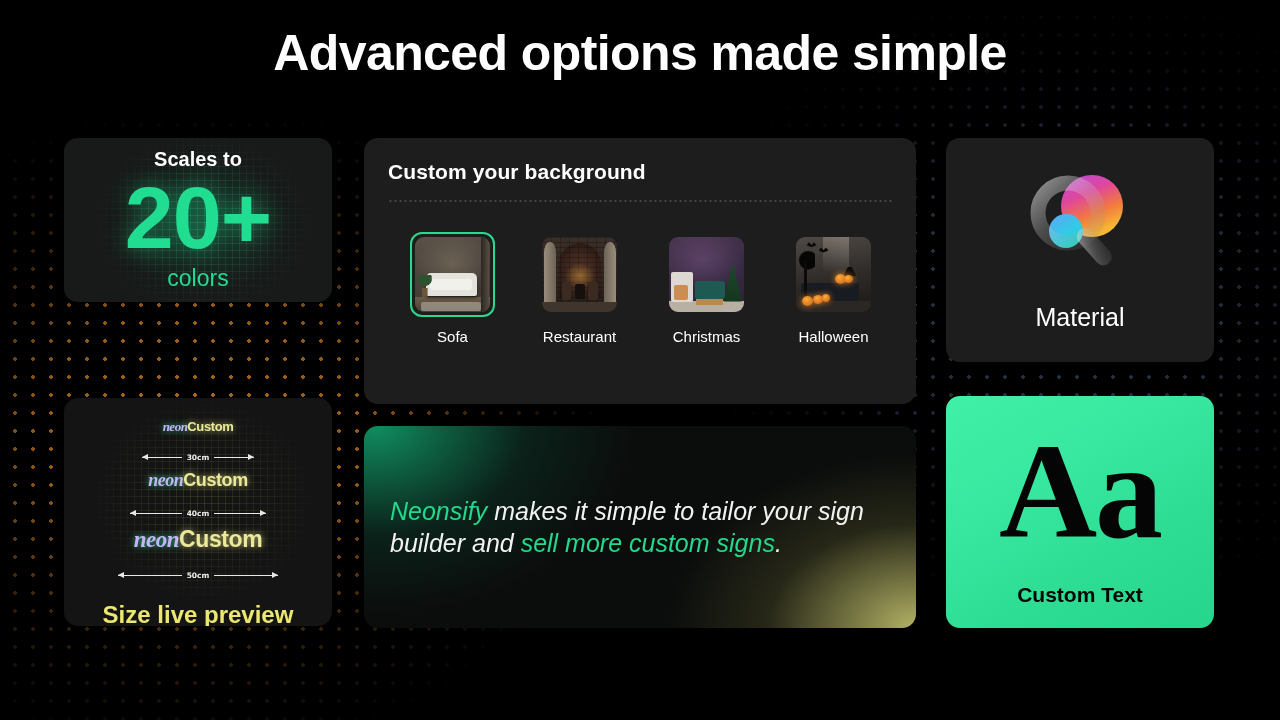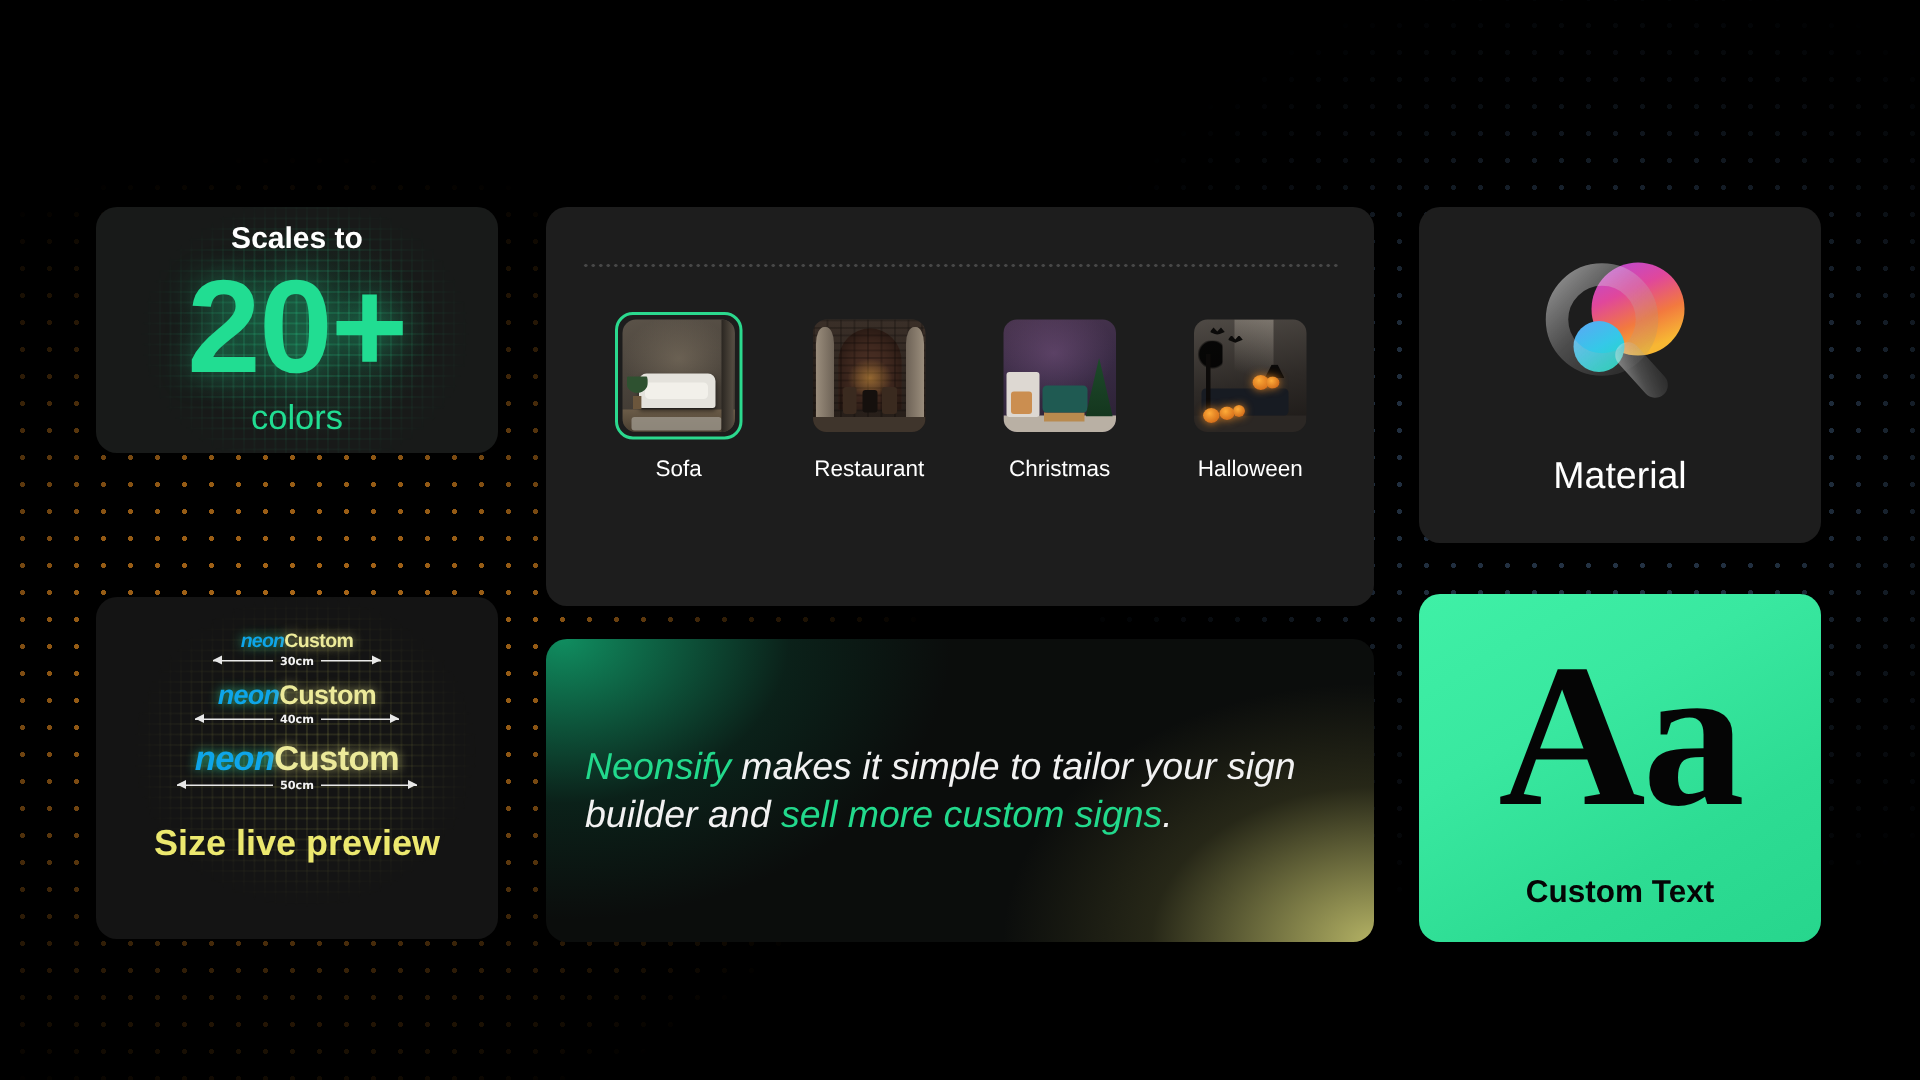--- a/index.html
+++ b/index.html
@@ -124,35 +124,35 @@
   }
   .neon-row {
     position: relative; z-index: 2;
     display: flex; flex-direction: column; align-items: center;
     margin-bottom: 9px;
   }
   .neon-word {
     white-space: nowrap; line-height: 1.05;
   }
   .neon-word .nw-a {
-    color: #0ea5e9; font-style: italic; font-weight: 700;
-    font-family: Liberation Sans, sans-serif;
+    color: #c4b5fd; font-style: italic; font-weight: 700;
+    font-family: Liberation Serif, serif;
     text-shadow: 0 0 7px rgba(60,230,160,.8);
     letter-spacing: -0.5px;
     margin-top: 22px;
   }
   .neon-word .nw-b {
     color: #ecea9a; font-weight: 700;
     font-family: Liberation Sans, sans-serif;
     text-shadow: 0 0 7px rgba(235,235,140,.75);
     letter-spacing: -0.4px;
   }
   .dim {
     display: flex; align-items: center; justify-content: center;
-    margin-top: 2px; color: #ffffff; text-align: right;
+    margin-top: 19px; color: #ffffff; text-align: right;
   }
   .dim .bar { position: relative; height: 1px; background: #e8e8e8; flex: 0 0 auto; }
   .dim .bar::before, .dim .bar::after {
     content: ""; position: absolute; top: -2.5px;
     border-top: 3px solid transparent; border-bottom: 3px solid transparent;
   }
   .dim .bar.left::before { left: 0; border-right: 6px solid #e8e8e8; }
   .dim .bar.right::after { right: 0; border-left: 6px solid #e8e8e8; }
   .dim .cm {
     font-size: 7.5px; font-weight: 700; padding: 0 5px;
@@ -276,20 +276,21 @@
   .text-label { color: #050505; font-size: 21px; font-weight: 700; margin-top: 24px; }
 </style>
 </head>
 <body>
 
 <div id="stage">
 
   <div class="dots dots-amber"></div>
   <div class="dots dots-blue"></div>
 
+  <h1 id="page-title">Advanced options made simple</h1>
 
   <section class="card" id="card-scales">
     <div class="glowhalo"></div>
     <div class="glowgrid"></div>
     <div class="scales-label">Scales to</div>
     <div class="scales-number">20+</div>
     <div class="scales-sub">colors</div>
   </section>
 
   <section class="card" id="card-size">
@@ -325,20 +326,21 @@
         <span class="bar left" style="width:64px"></span>
         <span class="cm">50cm</span>
         <span class="bar right" style="width:64px"></span>
       </div>
     </div>
 
     <div class="size-caption">Size live preview</div>
   </section>
 
   <section class="card" id="card-bg">
+    <div class="bg-title">Custom your background</div>
     <div class="bg-divider"></div>
 
     <div class="thumb-row">
 
       <div class="thumb-item selected">
         <div class="thumb-frame">
           <div class="thumb-img sc-sofa">
             <span class="wall"></span>
               <span class="floor"></span>
               <span class="rug"></span>

